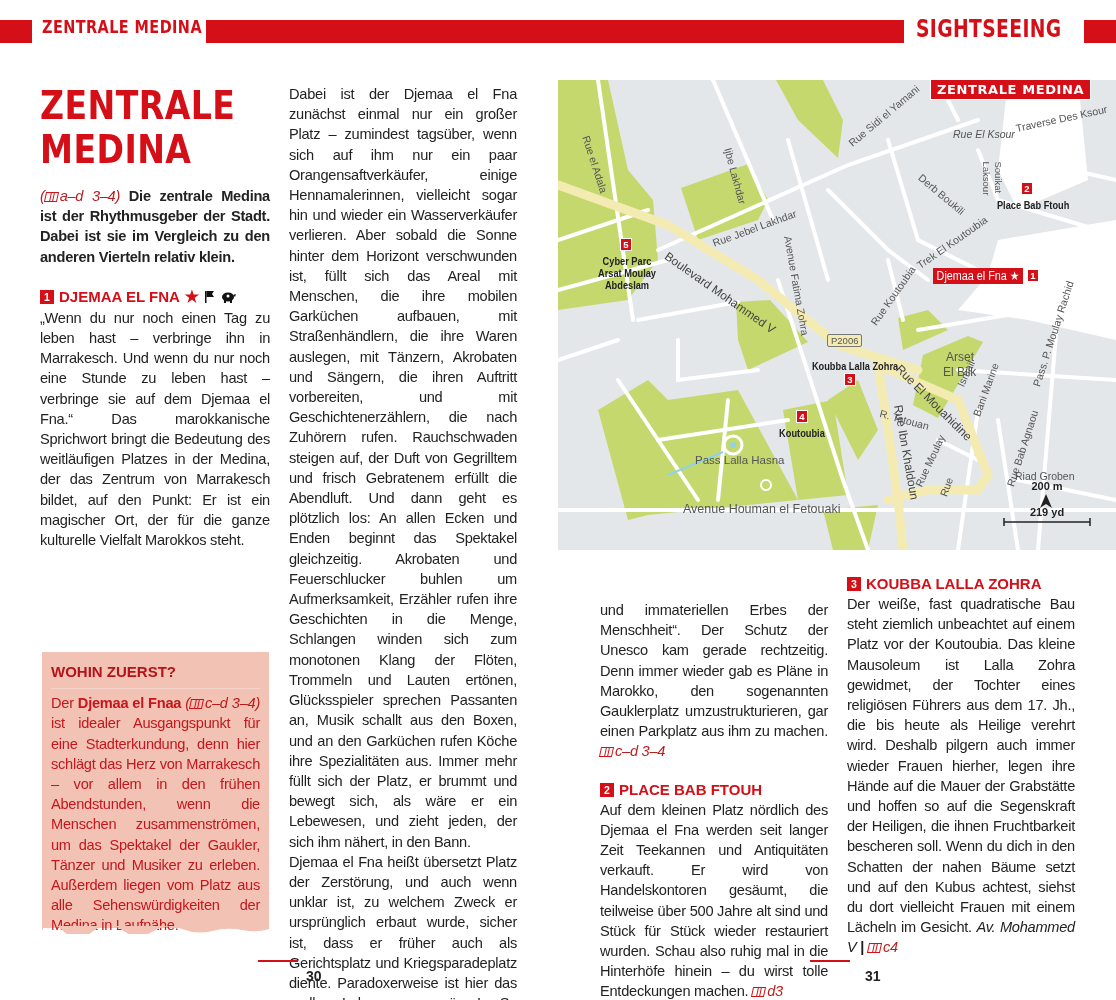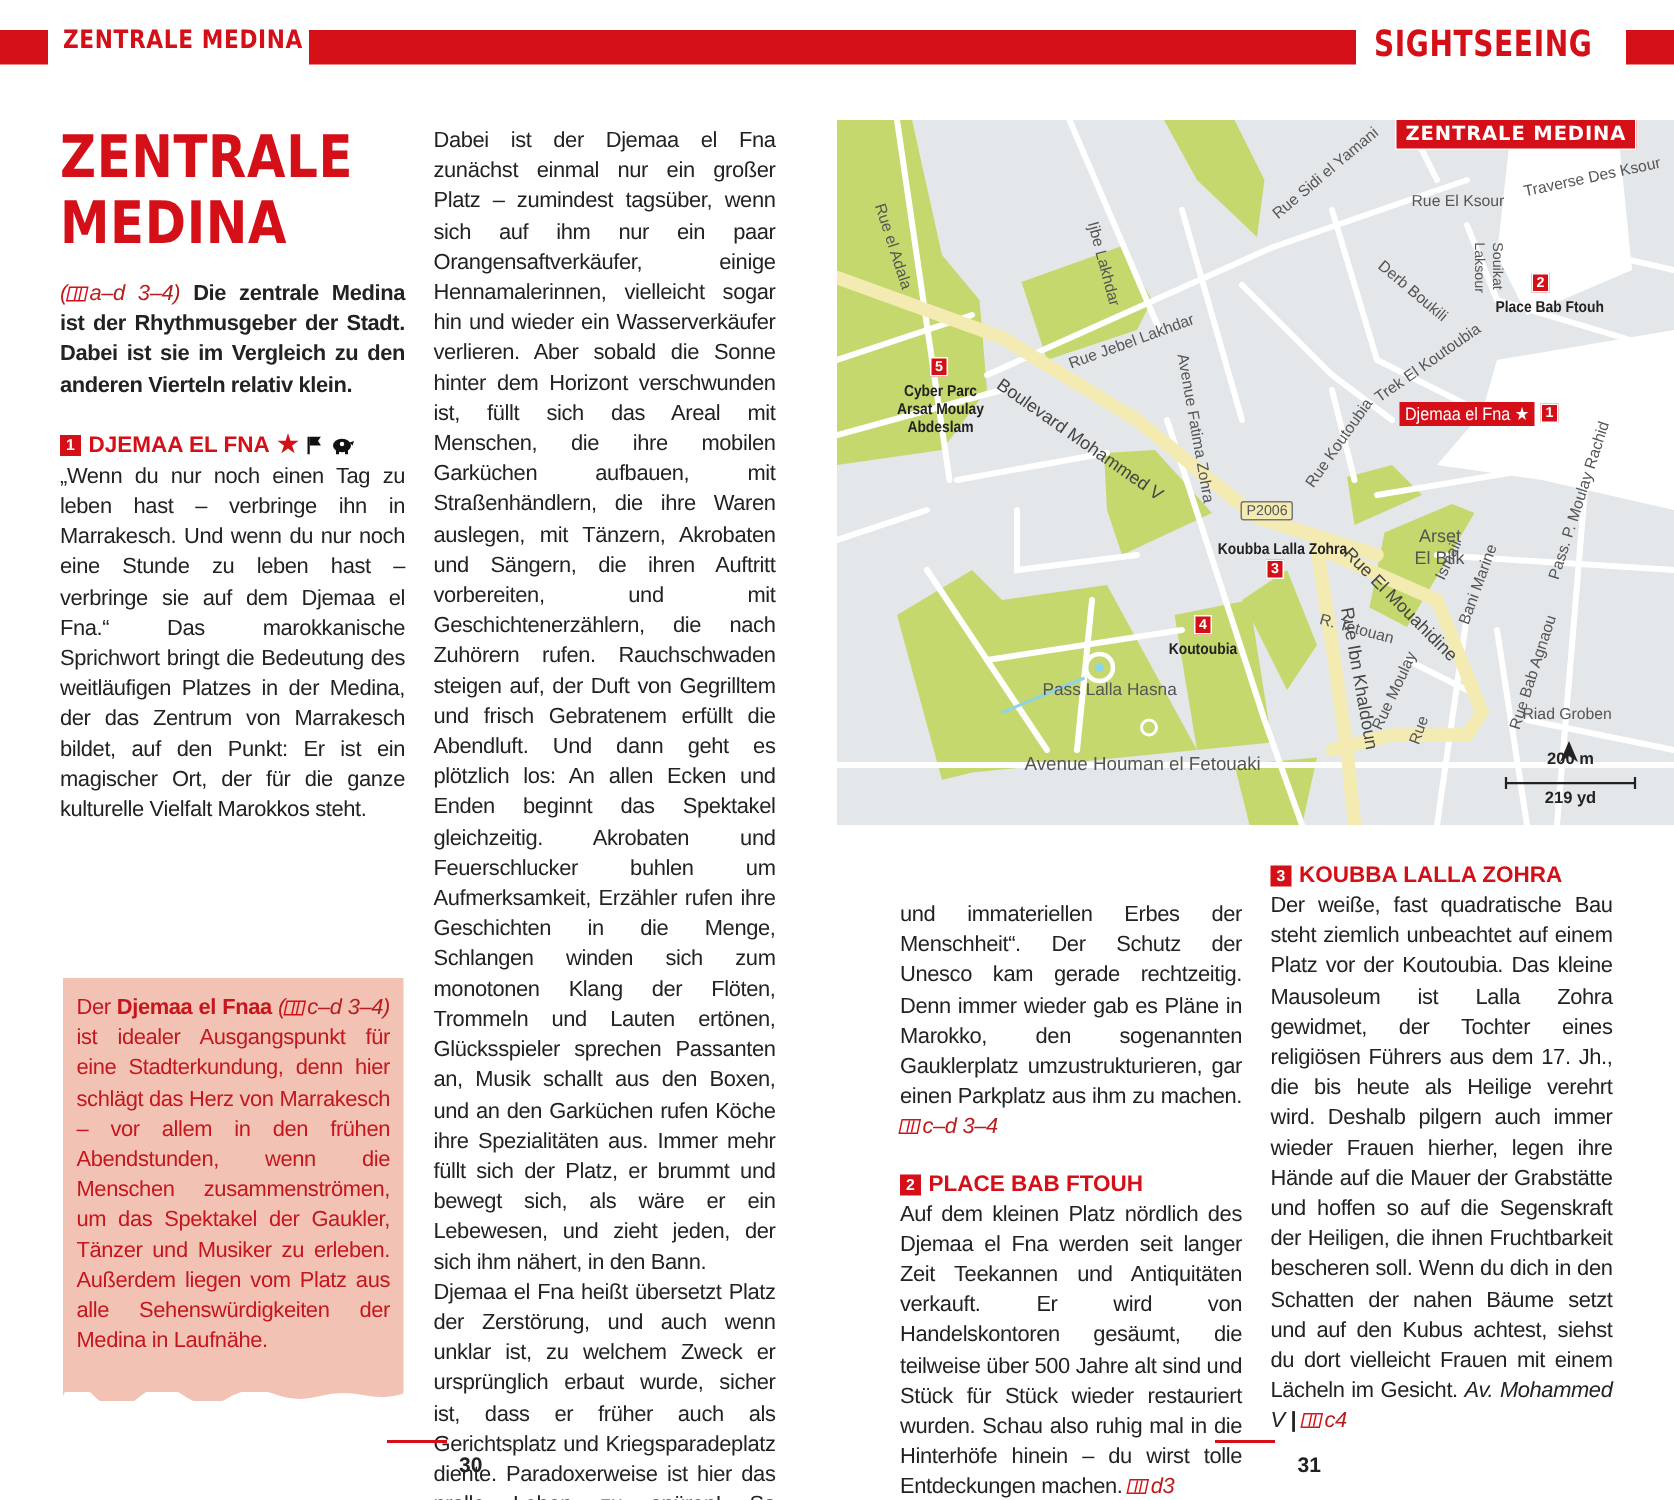--- a/index.html
+++ b/index.html
@@ -27,21 +27,21 @@
   .pageline { position: absolute; top: 960px; width: 40px; height: 2px; background: #d40f17; }
 
   .map { position: absolute; left: 558px; top: 80px; width: 558px; height: 470px; overflow: hidden; background: #e3e7ea; }
   .map svg { position: absolute; left: 0; top: 0; }
   .map-lbl { position: absolute; font-family: "Liberation Sans", sans-serif; font-size: 10.5px; color: #555; white-space: nowrap; transform-origin: left center; }
   .poi-lbl { position: absolute; font-family: "Liberation Sans", sans-serif; font-size: 10.5px; font-weight: bold; color: #222; white-space: nowrap; text-align: center; line-height: 12px; transform: scaleX(0.88); }
   .map-badge { position: absolute; left: 372px; top: 0; background: #d40f17; color: #fff; font-family: "DejaVu Sans", sans-serif; font-weight: bold; font-size: 13px; padding: 2px 6px; letter-spacing: 0.6px; border: 1px solid #fff; border-top: 0; }
   .map-num { position: absolute; width: 12px; height: 13px; background: #d40f17; color: #fff; font-size: 9.5px; font-weight: bold; font-family: "Liberation Sans", sans-serif; display: flex; align-items: center; justify-content: center; border: 1px solid #fff; }
   .djemaa-tag { position: absolute; left: 375px; top: 188px; background: #d40f17; color: #fff; font-size: 12px; font-family: "Liberation Sans", sans-serif; padding: 1px 4px; white-space: nowrap; transform: scaleX(0.9); transform-origin: left; }
   .p2006 { position: absolute; left: 269px; top: 254px; font-size: 9.5px; font-family: "Liberation Sans", sans-serif; color: #555; border: 1px solid #777; background: #f4ebb3; padding: 0 3px; border-radius: 2px; }
-  .scale { position: absolute; left: 446px; top: 420px; width: 86px; font-family: "Liberation Sans", sans-serif; font-size: 11px; font-weight: bold; text-align: center; color: #222; }
+  .scale { position: absolute; left: 446px; top: 400px; width: 86px; font-family: "Liberation Sans", sans-serif; font-size: 11px; font-weight: bold; text-align: center; color: #222; }
 </style>
 </head>
 <body>
 
 <div class="hdr-bar" style="left:0;width:32px;"></div>
 <div class="hdr-text" style="left:42px;font-size:17px;transform:scaleX(0.85);transform-origin:left;">ZENTRALE MEDINA</div>
 <div class="hdr-bar" style="left:206px;width:698px;"></div>
 <div class="hdr-text" style="left:916px;top:15px;font-size:24px;transform:scaleX(0.78);transform-origin:left;">SIGHTSEEING</div>
 <div class="hdr-bar" style="left:1084px;width:32px;"></div>
 
@@ -66,20 +66,21 @@
         <rect x="4" y="9" width="2" height="3" fill="#111"></rect>
         <rect x="10" y="9" width="2" height="3" fill="#111"></rect>
         <path d="M13 4 L16 3 L15 6 Z" fill="#111"></path>
         <circle cx="8" cy="5" r="1.5" fill="#fff"></circle>
       </svg>
   </div>
   <p>„Wenn du nur noch einen Tag zu leben hast – verbringe ihn in Marrakesch. Und wenn du nur noch eine Stunde zu leben hast – verbringe sie auf dem Djemaa el Fna.“ Das marokkanische Sprichwort bringt die Bedeutung des weitläufigen Platzes in der Medina, der das Zentrum von Marrakesch bildet, auf den Punkt: Er ist ein magischer Ort, der für die ganze kulturelle Vielfalt Marokkos steht.</p>
 </div>
 
 <div class="box">
+  <div class="box-h">WOHIN ZUERST?</div>
   <p><span>Der </span><b>Djemaa el Fnaa</b> <span class="ref">(<span class="book"></span><span>c–d 3–4</span>)</span><span> ist idealer Ausgangspunkt für eine Stadterkundung, denn hier schlägt das Herz von Marrakesch – vor allem in den frühen Abendstunden, wenn die Menschen zusammenströmen, um das Spektakel der Gaukler, Tänzer und Musiker zu erleben. Außerdem liegen vom Platz aus alle Sehenswürdigkeiten der Medina in Laufnähe.</span></p>
 </div>
 <svg class="box-tear" viewBox="0 0 227 8" preserveAspectRatio="none">
     <path d="M0 0 H227 V3 Q215 7 200 4 T170 5 T140 3 T110 6 T80 4 T50 6 T20 4 T0 5 Z" fill="#f2c2b4"></path>
   </svg>
 
 <div class="col" style="left:289px;top:84px;width:228px;">
   <p>Dabei ist der Djemaa el Fna zunächst einmal nur ein großer Platz – zumindest tagsüber, wenn sich auf ihm nur ein paar Orangensaftverkäufer, einige Hennamalerinnen, vielleicht sogar hin und wieder ein Wasserverkäufer verlieren. Aber sobald die Sonne hinter dem Horizont verschwunden ist, füllt sich das Areal mit Menschen, die ihre mobilen Garküchen aufbauen, mit Straßenhändlern, die ihre Waren auslegen, mit Tänzern, Akrobaten und Sängern, die ihren Auftritt vorbereiten, und mit Geschichtenerzählern, die nach Zuhörern rufen. Rauchschwaden steigen auf, der Duft von Gegrilltem und frisch Gebratenem erfüllt die Abendluft. Und dann geht es plötzlich los: An allen Ecken und Enden beginnt das Spektakel gleichzeitig. Akrobaten und Feuerschlucker buhlen um Aufmerksamkeit, Erzähler rufen ihre Geschichten in die Menge, Schlangen winden sich zum monotonen Klang der Flöten, Trommeln und Lauten ertönen, Glücksspieler sprechen Passanten an, Musik schallt aus den Boxen, und an den Garküchen rufen Köche ihre Spezialitäten aus. Immer mehr füllt sich der Platz, er brummt und bewegt sich, als wäre er ein Lebewesen, und zieht jeden, der sich ihm nähert, in den Bann.</p>
   <p>Djemaa el Fna heißt übersetzt Platz der Zerstörung, und auch wenn unklar ist, zu welchem Zweck er ursprünglich erbaut wurde, sicher ist, dass er früher auch als Gerichtsplatz und Kriegsparadeplatz diente. Paradoxerweise ist hier das pralle Leben zu spüren! So verwundert es auch nicht, dass die UNESCO 2001 eigens für den Djemaa el Fna einen neuen Titel geschaffen hat: „Meisterwerke des mündlichen</p>
 </div>
@@ -156,21 +157,21 @@
 
   <div class="map-badge">ZENTRALE MEDINA</div>
   <div class="p2006">P2006</div>
 
   <div class="map-lbl" style="left:28px;top:50px;transform:rotate(72deg);">Rue el Adala</div>
   <div class="map-lbl" style="left:170px;top:62px;transform:rotate(75deg);">Ijbe Lakhdar</div>
   <div class="map-lbl" style="left:230px;top:150px;transform:rotate(80deg);">Avenue Fatima Zohra</div>
   <div class="map-lbl" style="left:155px;top:157px;transform:rotate(-20deg);">Rue Jebel Lakhdar</div>
   <div class="map-lbl" style="left:108px;top:168px;font-size:12px;color:#444;transform:rotate(35deg);">Boulevard Mohammed V</div>
   <div class="map-lbl" style="left:292px;top:58px;transform:rotate(-40deg);">Rue Sidi el Yamani</div>
-  <div class="map-lbl" style="left:383px;top:48px;">Rue El Ksour</div>
+  <div class="map-lbl" style="left:395px;top:48px;font-style:italic;">Rue El Ksour</div>
   <div class="map-lbl" style="left:458px;top:42px;transform:rotate(-12deg);">Traverse Des Ksour</div>
   <div class="map-lbl" style="left:440px;top:76px;transform:rotate(90deg);font-size:9.5px;">Souikat</div>
   <div class="map-lbl" style="left:428px;top:76px;transform:rotate(90deg);font-size:9.5px;">Laksour</div>
   <div class="map-lbl" style="left:362px;top:90px;transform:rotate(40deg);">Derb Boukili</div>
   <div class="map-lbl" style="left:360px;top:180px;transform:rotate(-35deg);">Trek El Koutoubia</div>
   <div class="map-lbl" style="left:315px;top:238px;transform:rotate(-55deg);">Rue Koutoubia</div>
   <div class="map-lbl" style="left:340px;top:280px;font-size:12px;color:#444;transform:rotate(45deg);">Rue El Mouahidine</div>
   <div class="map-lbl" style="left:340px;top:318px;font-size:12px;color:#444;transform:rotate(80deg);">Rue Ibn Khaldoun</div>
   <div class="map-lbl" style="left:322px;top:327px;transform:rotate(15deg);">R. Tetouan</div>
   <div class="map-lbl" style="left:360px;top:400px;transform:rotate(-65deg);">Rue Moulay</div>

